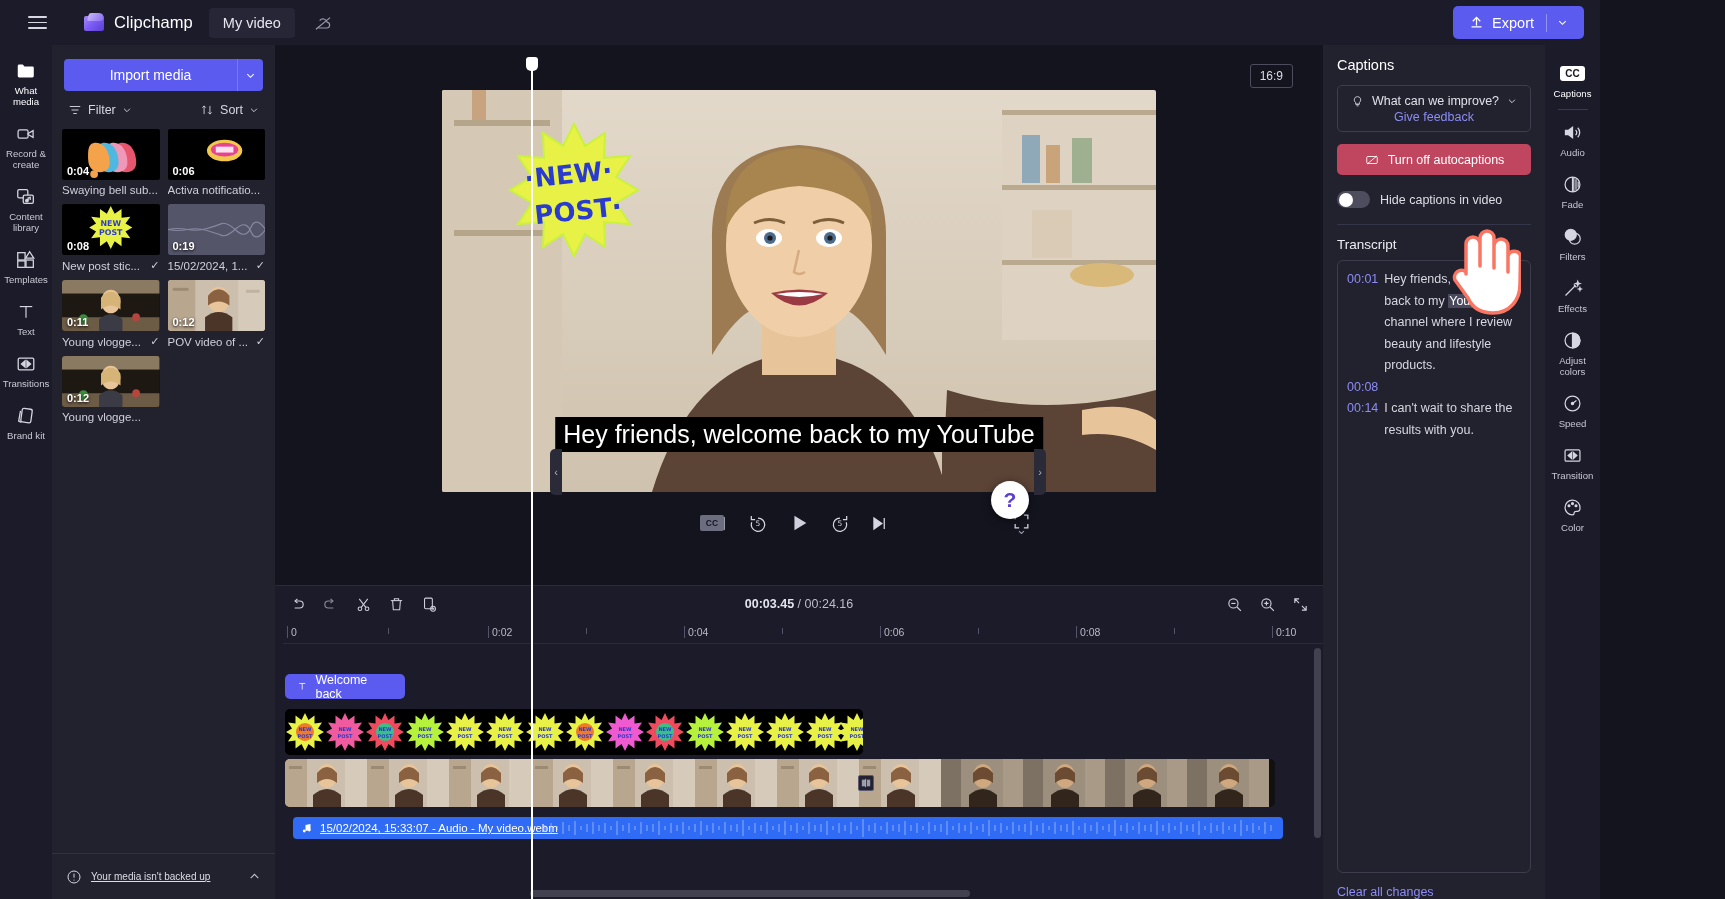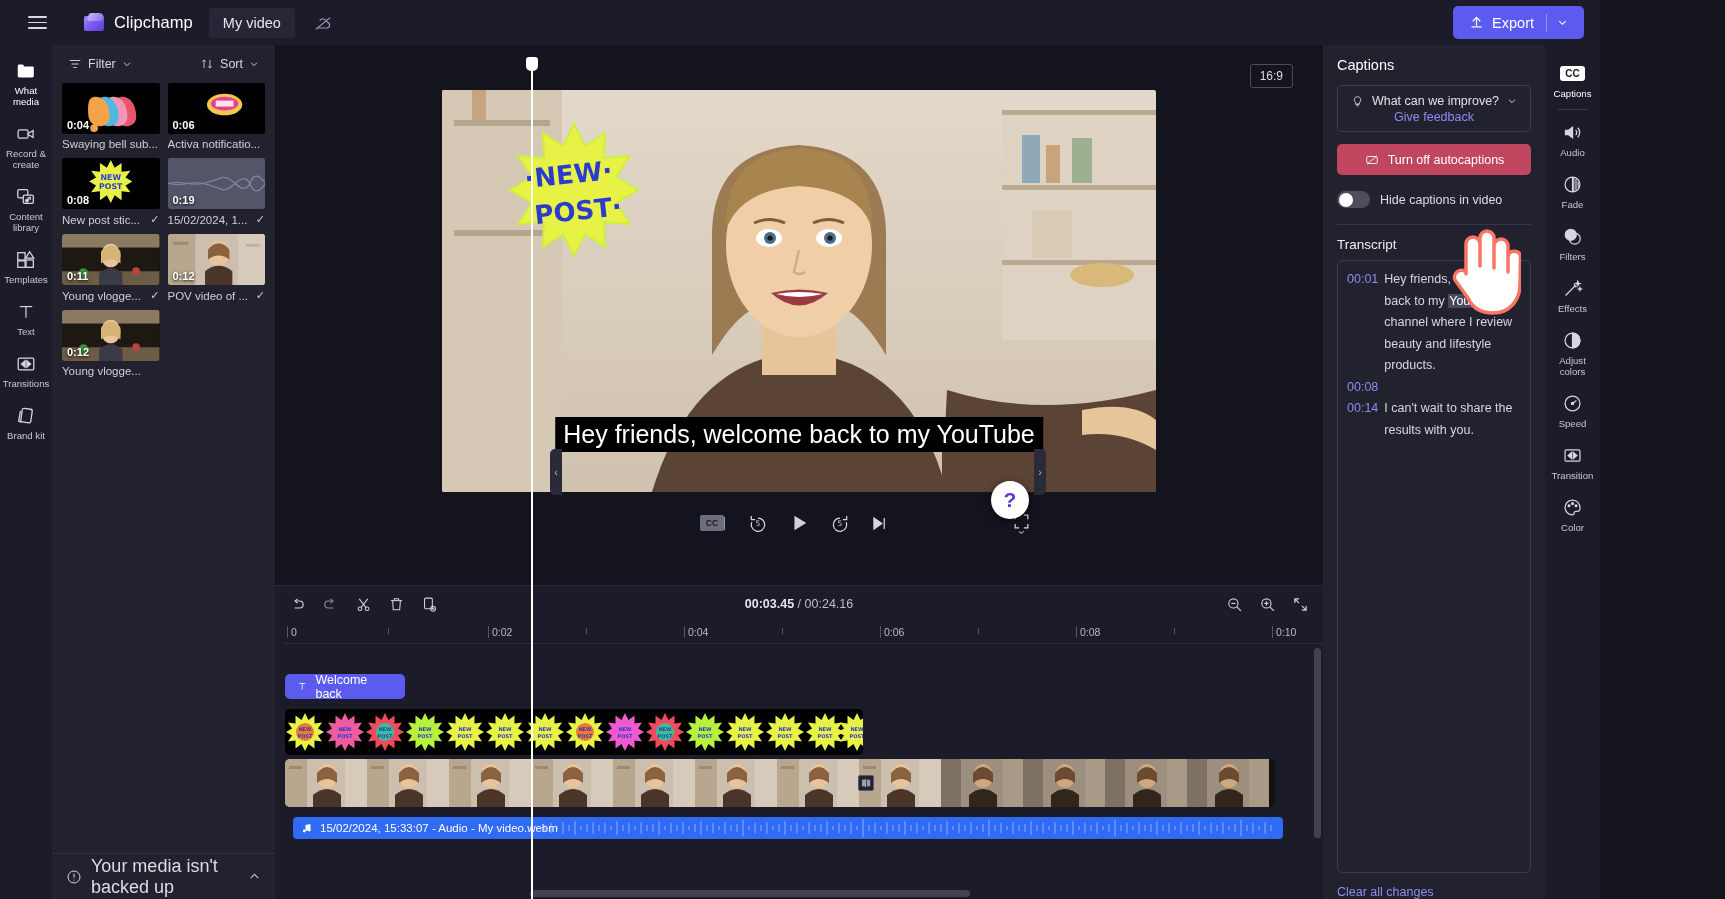--- a/index.html
+++ b/index.html
@@ -67,24 +67,24 @@
   .dur { position:absolute; left:5px; bottom:3px; font-size:11px; color:#fff; font-weight:bold;
          text-shadow:0 1px 3px #000;}
   .cap { display:flex; align-items:center; justify-content:space-between; gap:4px;
          font-size:11.5px; color:#cfcfdb; margin-top:4px; white-space:nowrap; overflow:hidden;}
   .chk { color:#cfcfdb; font-size:11px; }
 
   .backup-bar {
     position:absolute; left:0; right:0; bottom:0; height:46px; background:#22222f;
     border-top:1px solid #32323f; display:flex; align-items:center; gap:9px; padding:0 14px; cursor:pointer;
   }
-  .backup-bar .t { font-size:18px; color:#dcdce6; flex:1;}
+  .backup-bar .t { font-size:10px; color:#dcdce6; flex:1;text-decoration:underline;}
 
   
-  .center { flex:1; display:flex; flex-direction:column; min-width:0; background:#14141f; position:relative;}
+  .center { flex:1; display:flex; flex-direction:column; min-width:0; background:#14141f; position:relative;text-decoration:underline;}
   .preview-area { flex:0 0 540px; position:relative; display:flex; flex-direction:column; align-items:center;}
   .ratio-badge { position:absolute; right:30px; top:19px; border:1px solid #4c4c5e; border-radius:3px;
      font-size:12px; color:#dcdce6; padding:4px 9px;}
   .video-wrap { margin-top:45px; width:714px; height:402px; border-radius:2px; overflow:hidden; position:relative;
      background:#1a1a1a;}
   .caption-overlay { position:absolute; left:50%; transform:translateX(-50%); bottom:40px;
      background:#000; color:#fff; font-size:25px; padding:3px 8px; white-space:nowrap;}
   .sticker-new { position:absolute; left:62px; top:28px; }
 
   .transport { width:100%; height:46px; display:flex; align-items:center; position:relative; margin-top:8px;}
@@ -279,20 +279,28 @@
           <svg width="22" height="22" viewBox="0 0 24 24" fill="none" stroke="#d6d6e2" stroke-width="1.4">
             <rect x="7" y="4" width="11" height="15" rx="2" transform="rotate(8 12 12)"></rect>
             <path d="M6 6.5L4 17.5l3 1.5"></path>
             </svg>
         </div>
         <div class="lbl">Brand kit</div>
       </div>
     </div>
 
     <div class="media-panel">
+      <div class="import-row">
+        <div class="import-btn">Import media</div>
+        <div class="import-caret">
+          <svg width="11" height="11" viewBox="0 0 24 24" fill="none" stroke="#fff" stroke-width="2.4">
+              <path d="M5 9l7 7 7-7"></path>
+            </svg>
+        </div>
+      </div>
       <div class="fs-row">
         <div class="fs-btn">
           <svg width="14" height="14" viewBox="0 0 24 24" fill="none" stroke="#d6d6e2" stroke-width="1.6">
             <path d="M3 6h18"></path>
               <path d="M6 12h12"></path>
               <path d="M9 18h6"></path>
             </svg>
           <span>Filter</span>
           <svg width="10" height="10" viewBox="0 0 24 24" fill="none" stroke="#d6d6e2" stroke-width="2.2">
               <path d="M5 9l7 7 7-7"></path>

